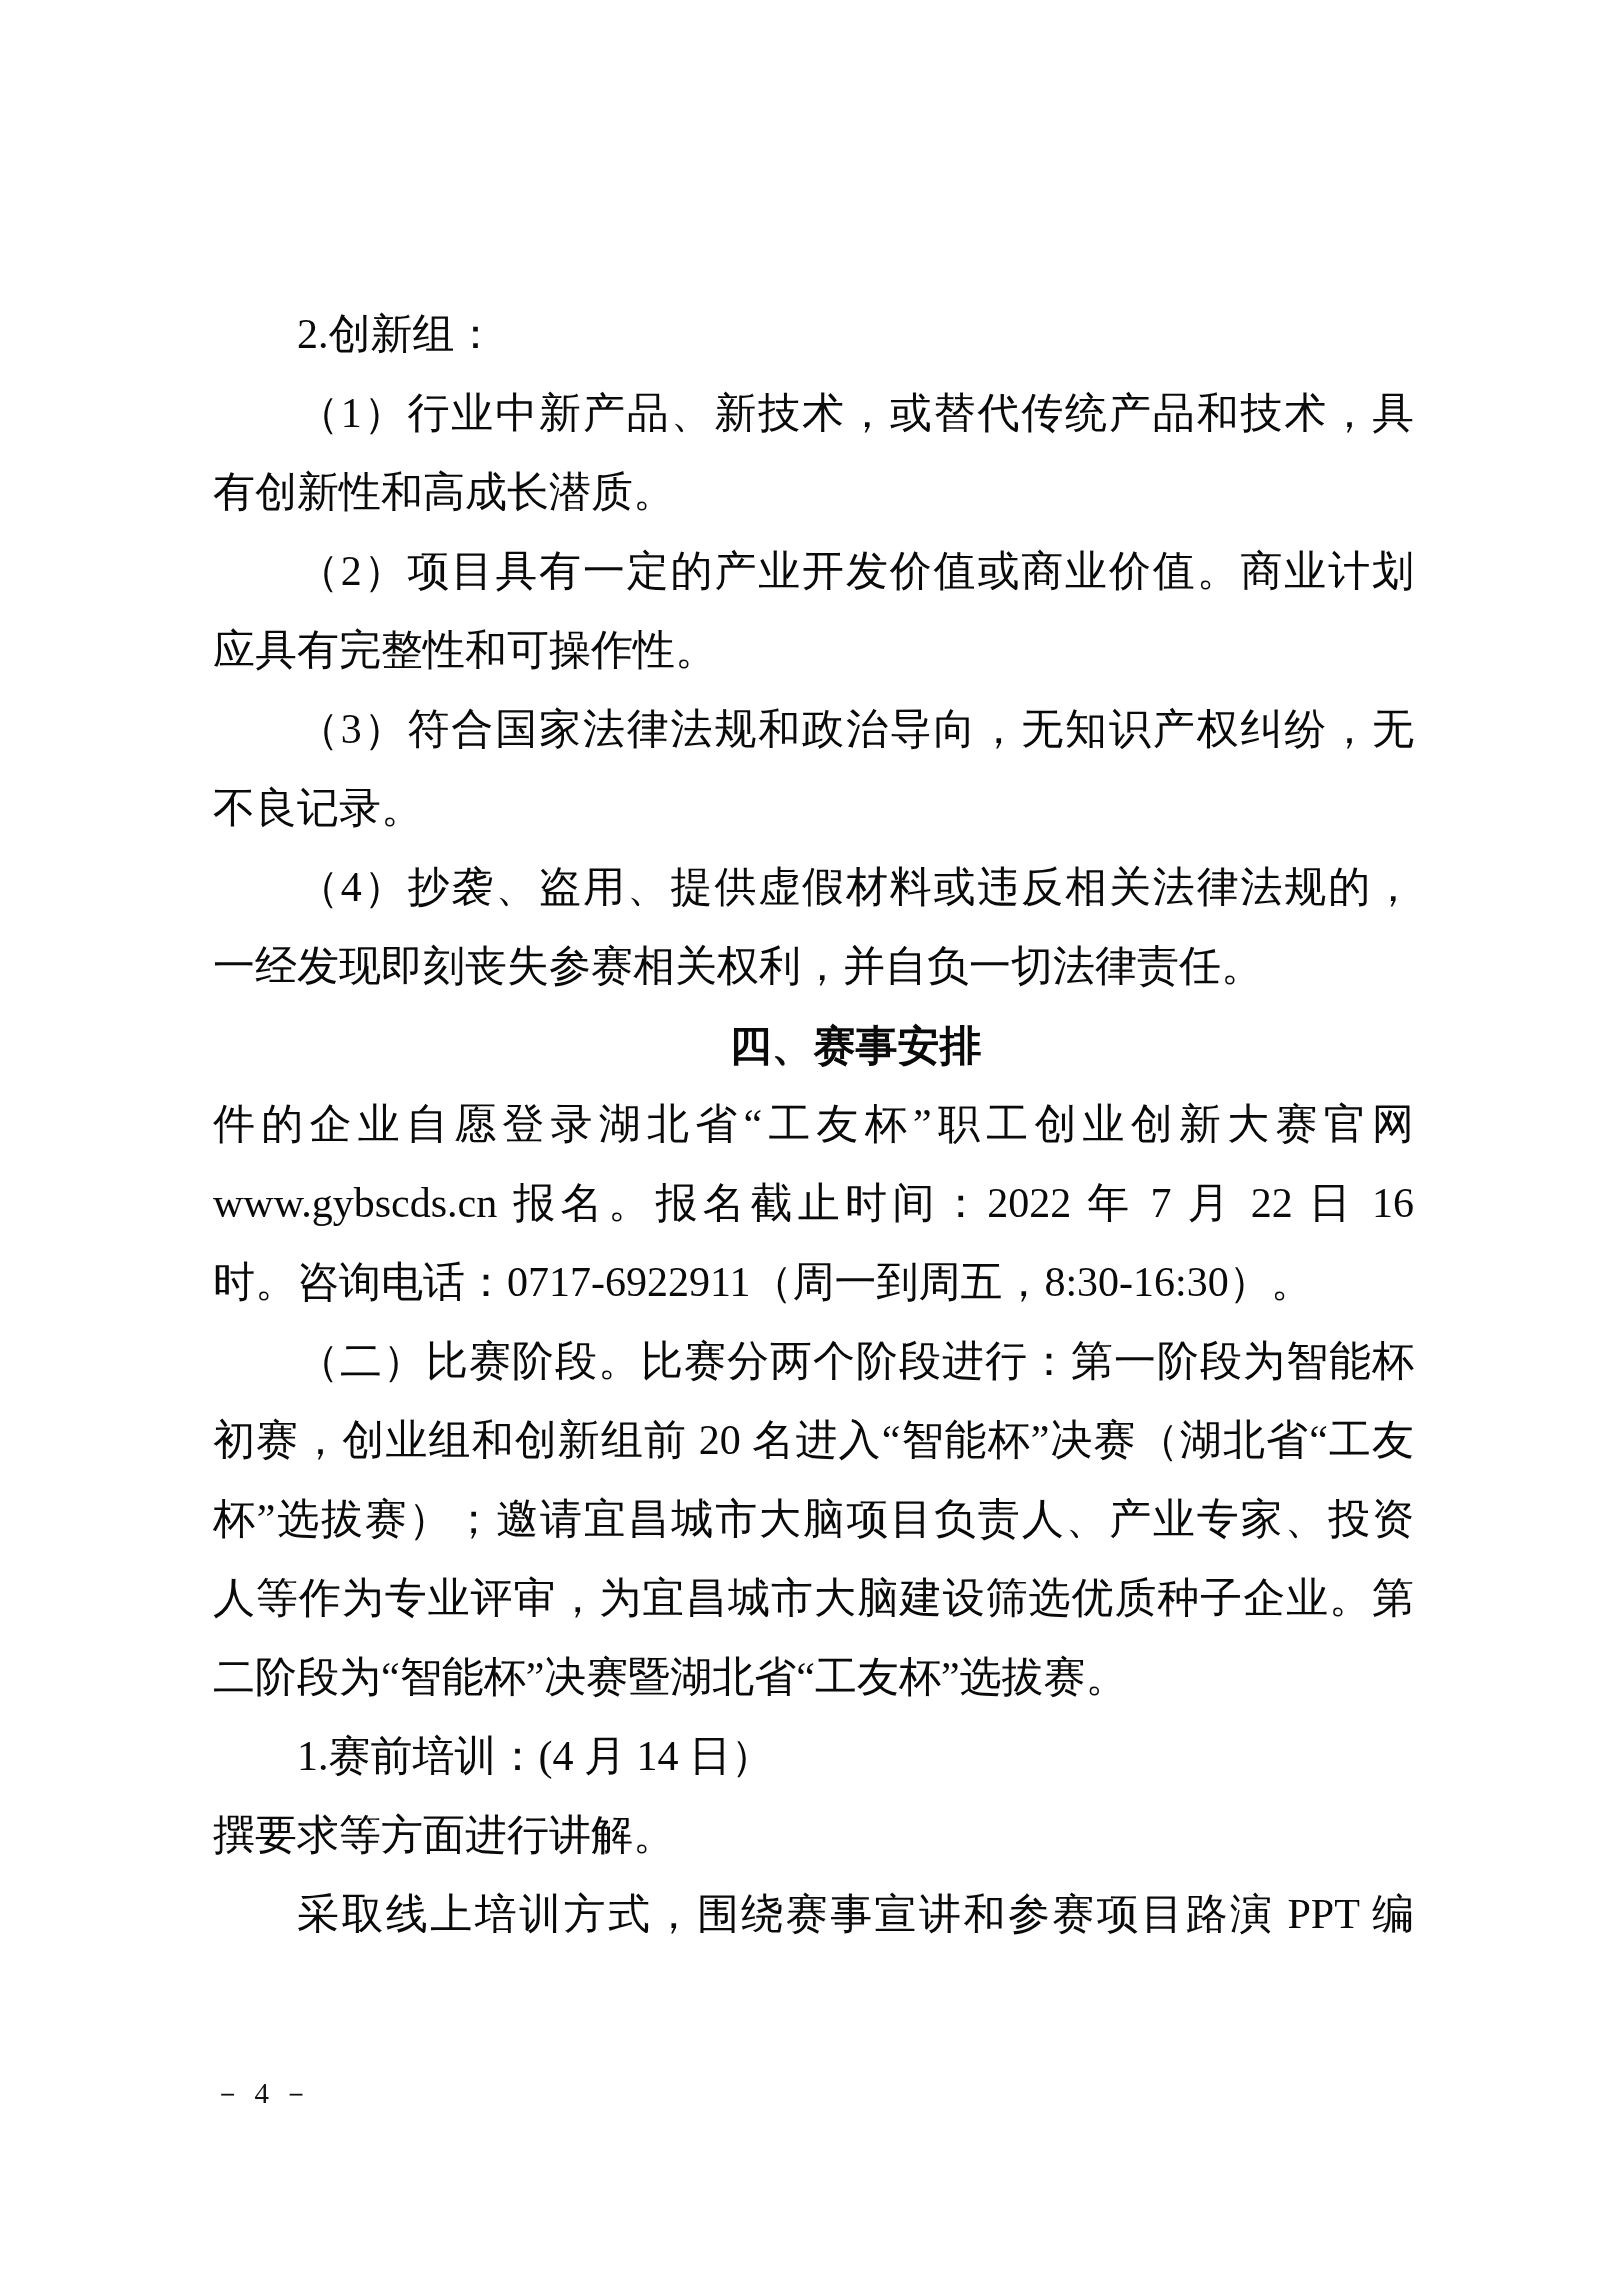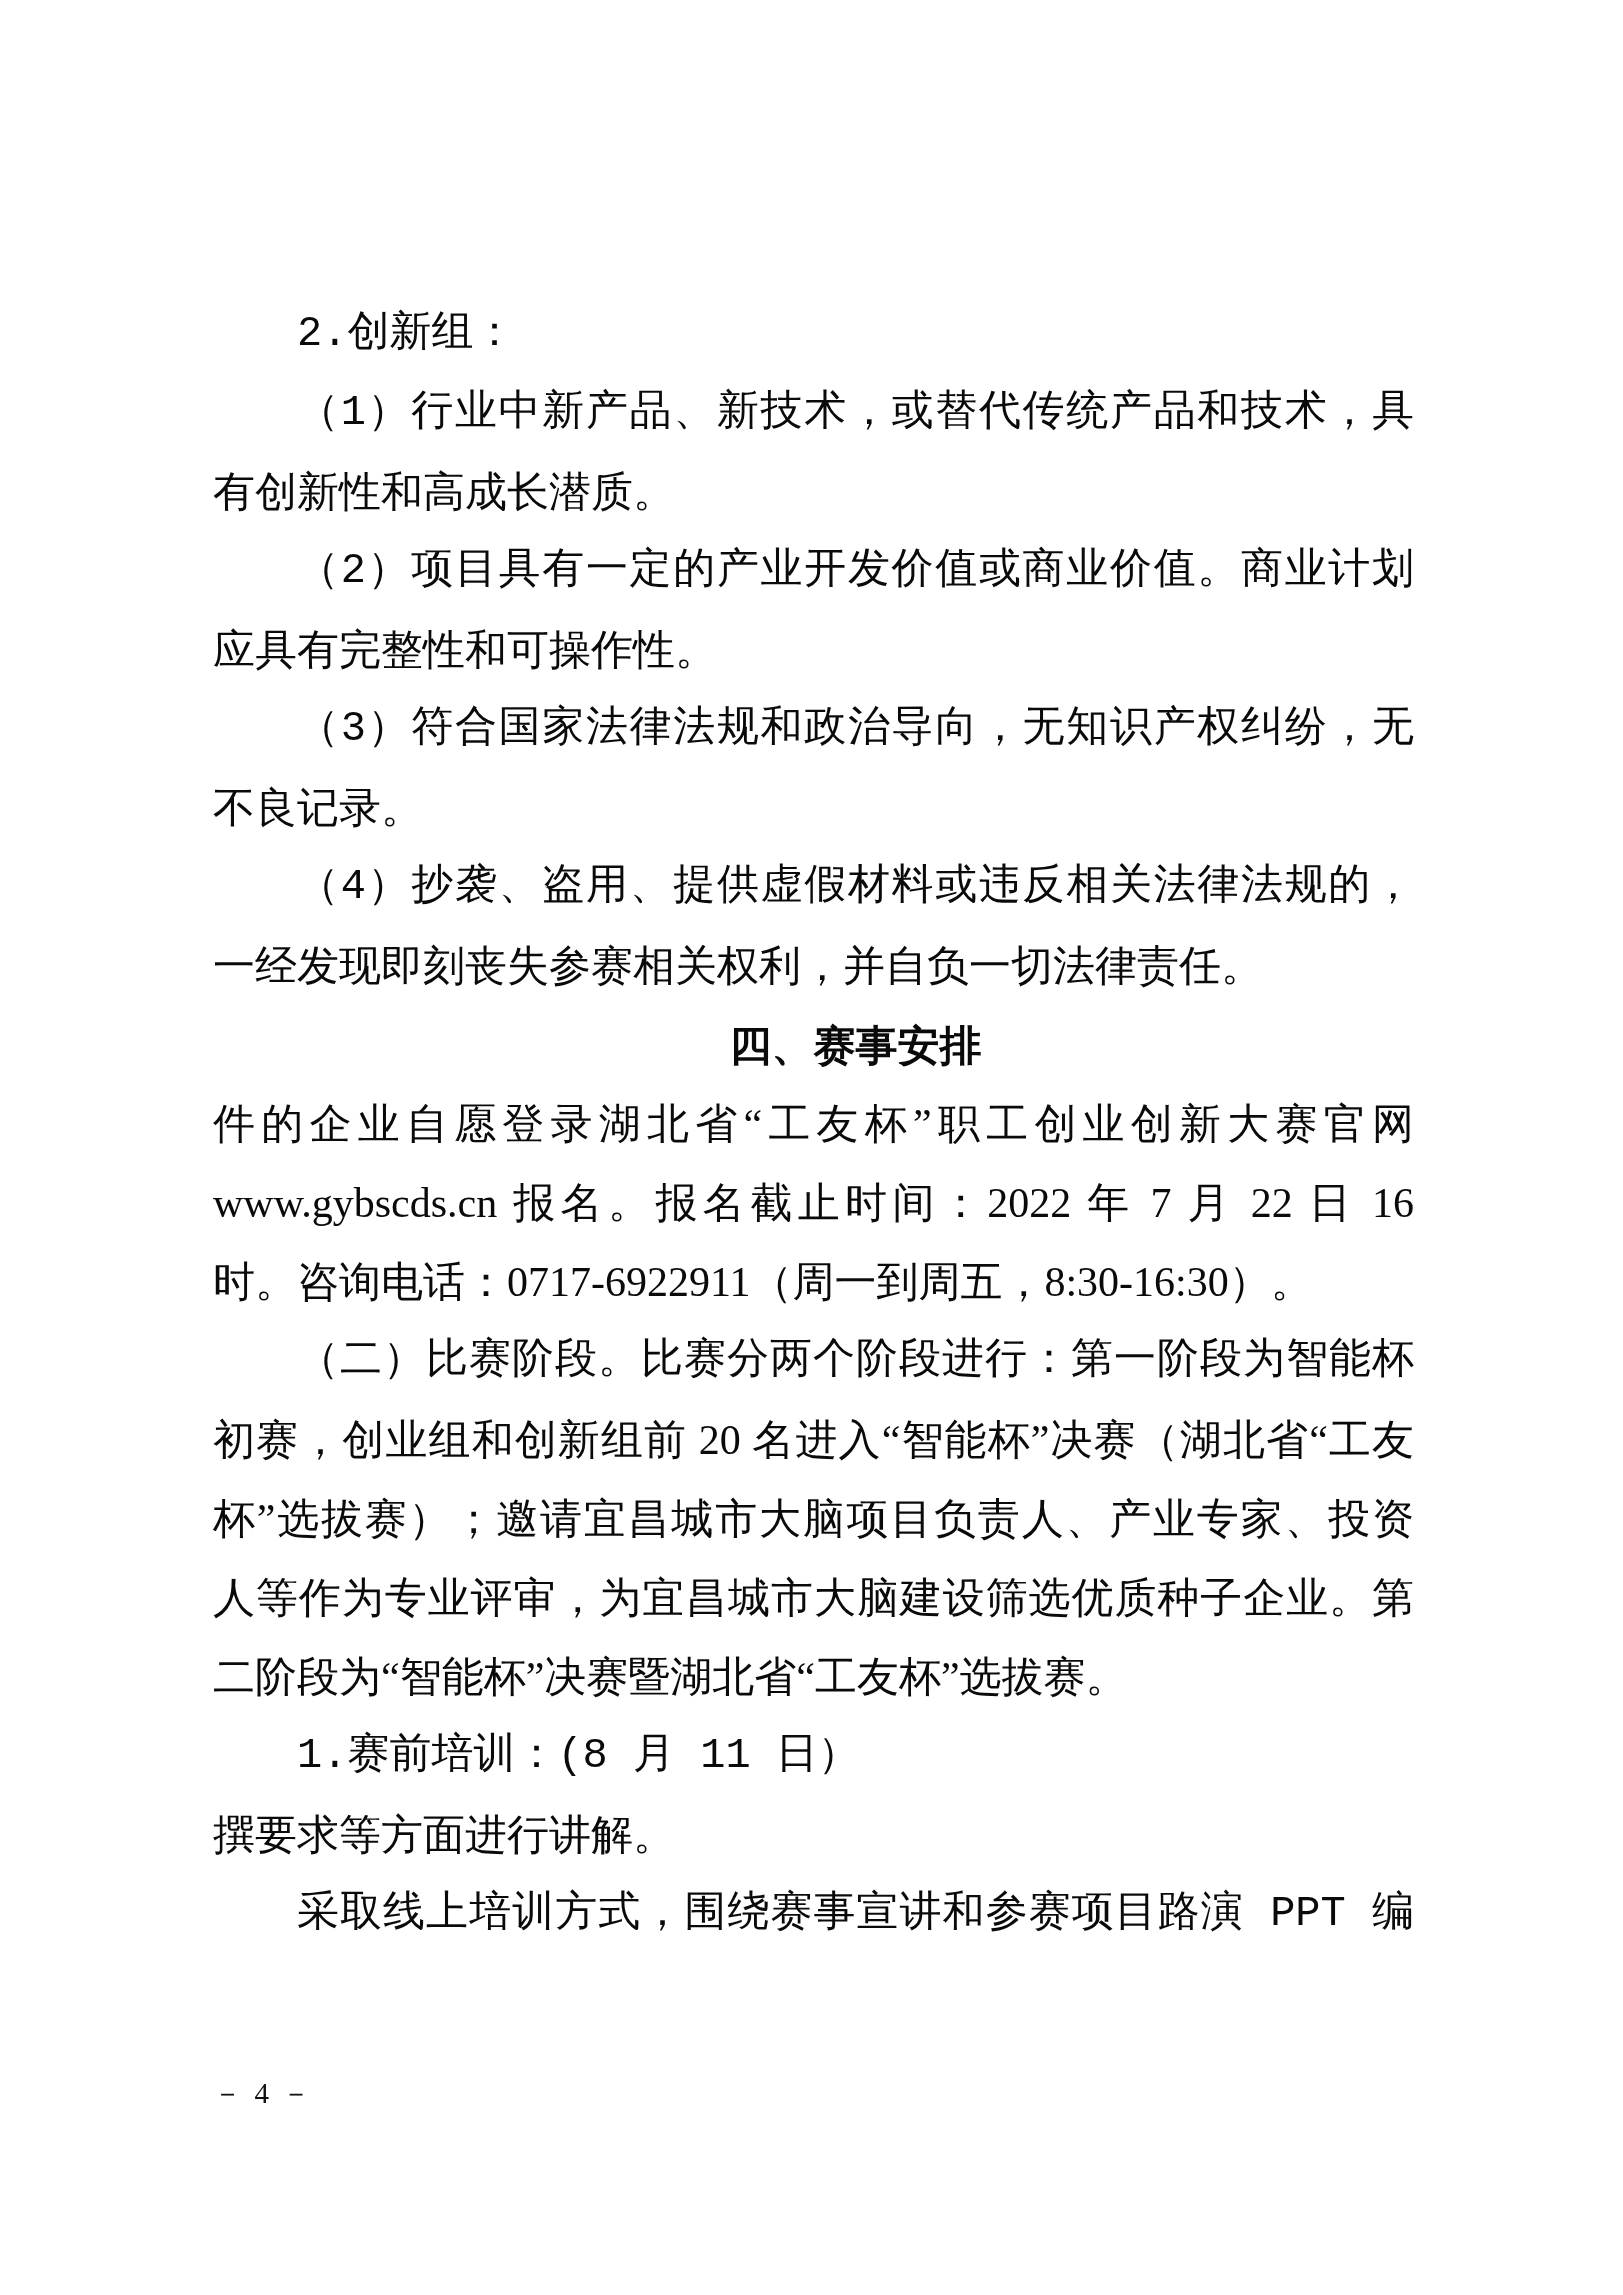--- a/index.html
+++ b/index.html
@@ -23,21 +23,20 @@
     width: 1201px;
     font-size: 42px;
     line-height: 79px;
   }
   .line {
     width: 100%;
     text-align: left;
   }
   .line.indent {
     text-indent: 84px;
-    font-family: Liberation Mono, monospace;
   }
   .line.justify {
     text-align: justify;
     text-align-last: justify;
   }
   .line.heading {
     font-family: "Liberation Sans", "DejaVu Sans", sans-serif;
     font-weight: bold;
     text-align: center;
   }
@@ -67,19 +66,19 @@
     <div class="line">一经发现即刻丧失参赛相关权利，并自负一切法律责任。</div>
     <div class="line indent heading">四、赛事安排</div>
     <div class="line justify">件的企业自愿登录湖北省“工友杯”职工创业创新大赛官网</div>
     <div class="line justify">www.gybscds.cn 报名。报名截止时间：2022 年 7 月 22 日 16</div>
     <div class="line">时。咨询电话：0717-6922911（周一到周五，8:30-16:30）。</div>
     <div class="line indent justify">（二）比赛阶段。比赛分两个阶段进行：第一阶段为智能杯</div>
     <div class="line justify">初赛，创业组和创新组前 20 名进入“智能杯”决赛（湖北省“工友</div>
     <div class="line justify">杯”选拔赛）；邀请宜昌城市大脑项目负责人、产业专家、投资</div>
     <div class="line justify">人等作为专业评审，为宜昌城市大脑建设筛选优质种子企业。第</div>
     <div class="line">二阶段为“智能杯”决赛暨湖北省“工友杯”选拔赛。</div>
-    <div class="line indent">1.赛前培训：(8 月 11 日）</div>
+    <div class="line indent">1.赛前培训：(4 月 14 日）</div>
     <div class="line">撰要求等方面进行讲解。</div>
     <div class="line indent justify">采取线上培训方式，围绕赛事宣讲和参赛项目路演 PPT 编</div>
   </div>
   <div class="footer">－ 4 －</div>
 </div>
 
 
 </body></html>

